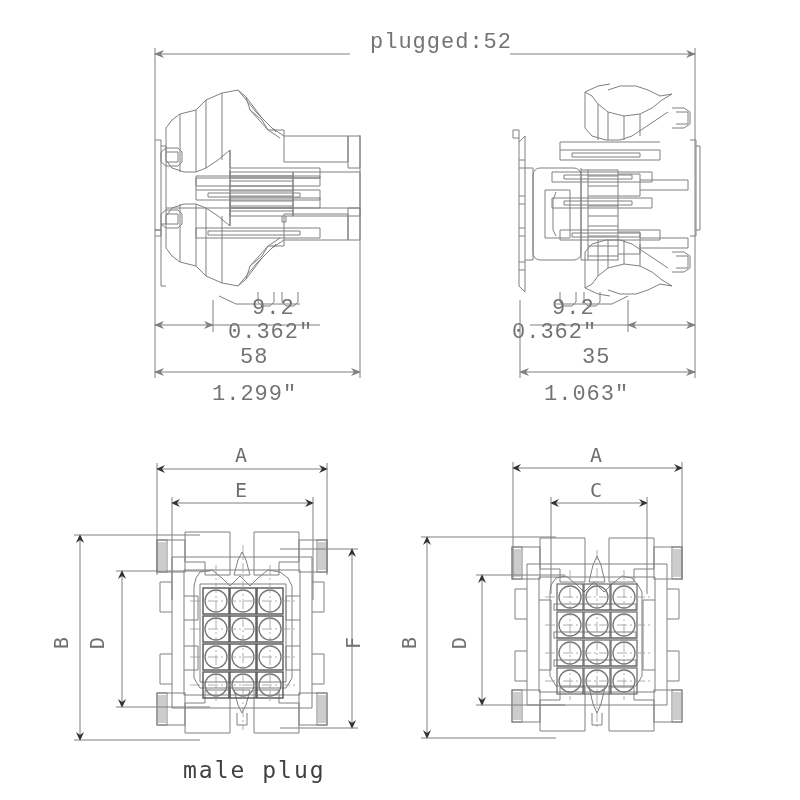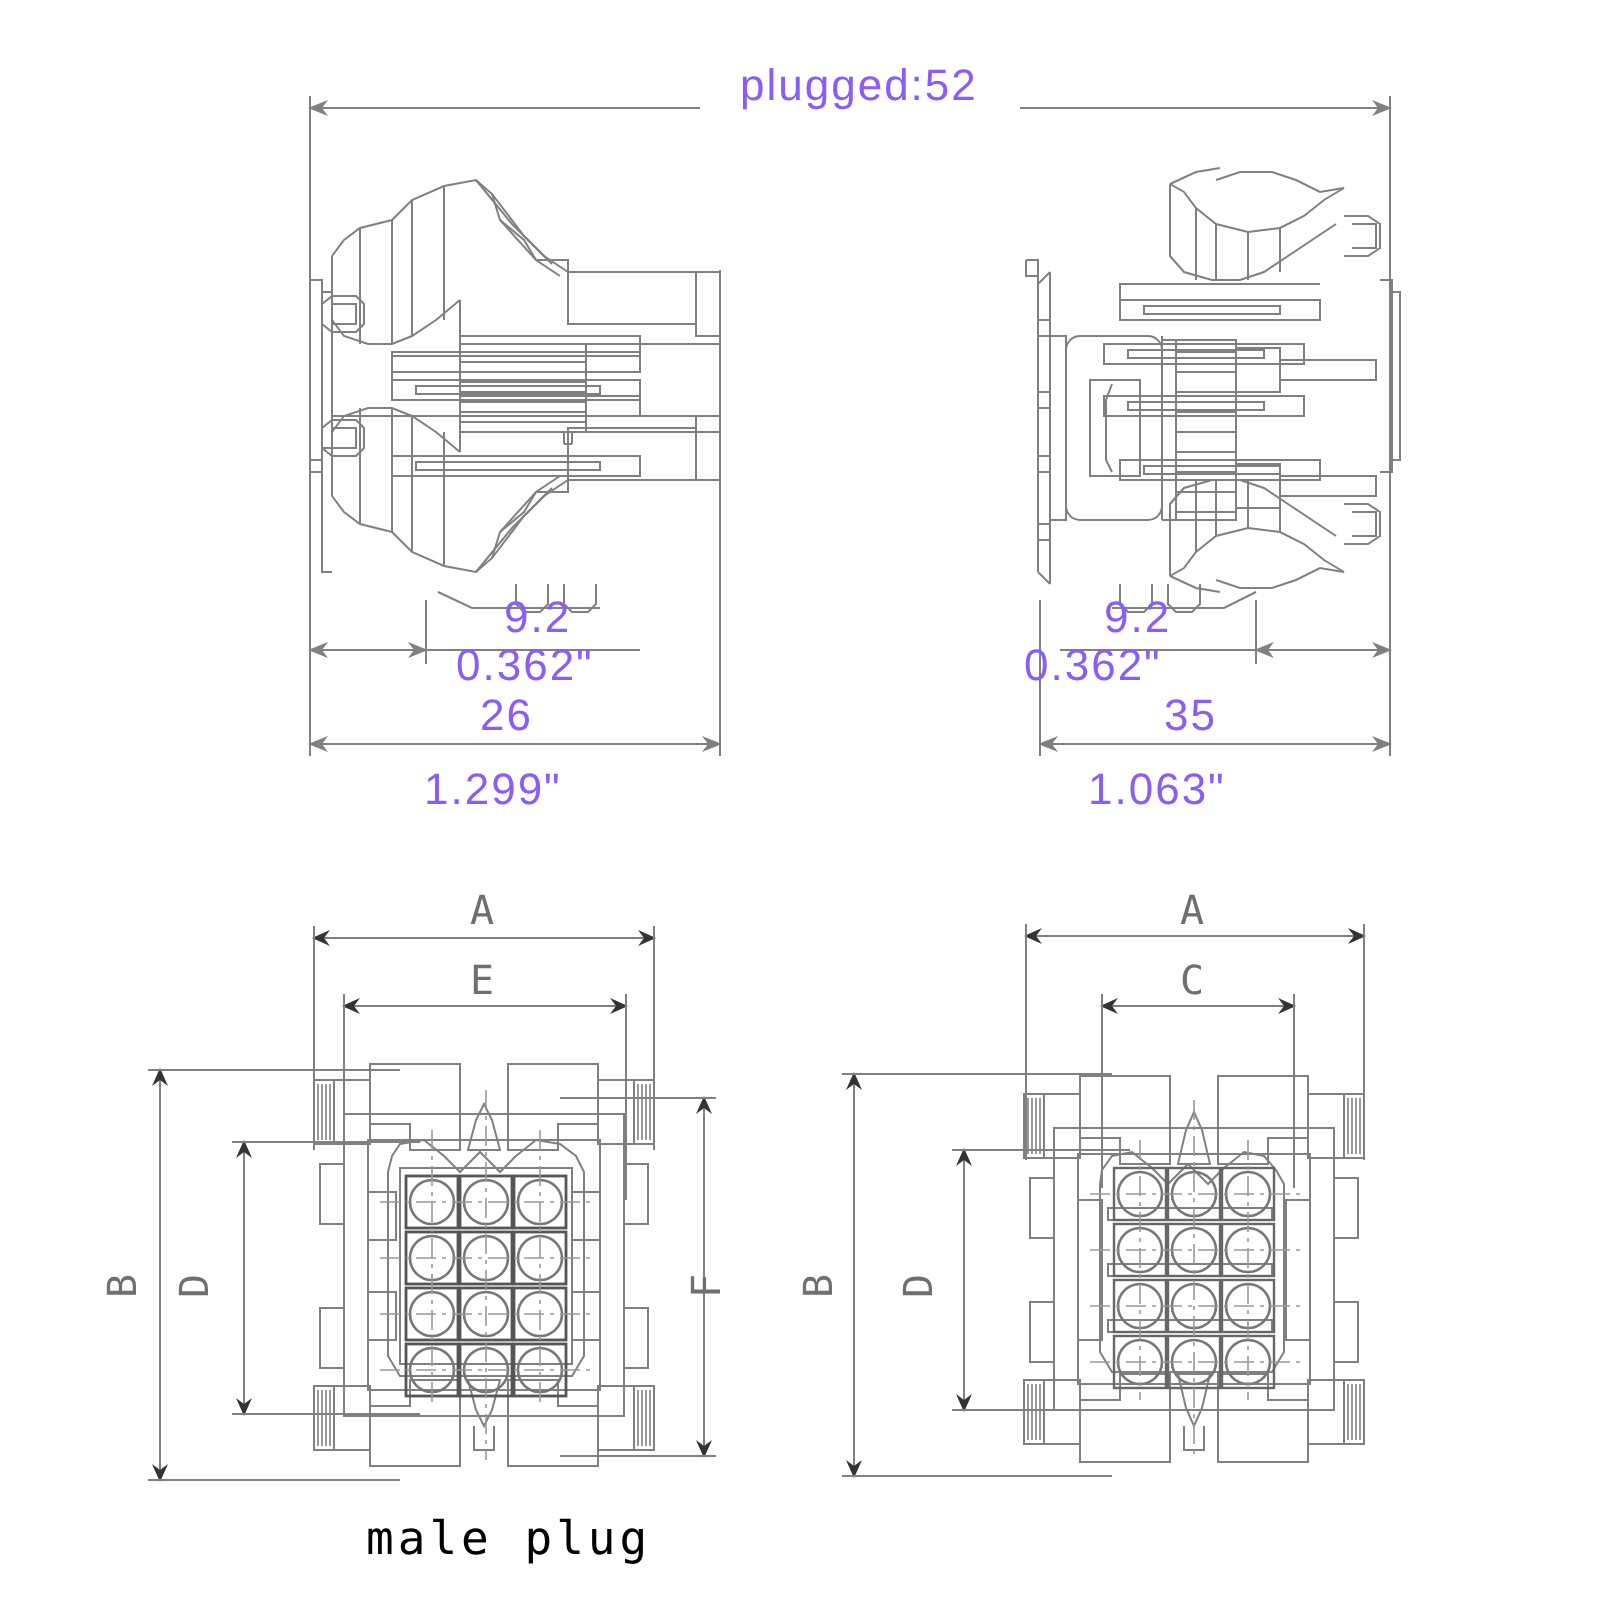--- a/index.html
+++ b/index.html
@@ -15,40 +15,40 @@
     font-family: "DejaVu Sans Mono", monospace;
     overflow: hidden;
   }
   #sheet svg {
     position: absolute;
     left: 0;
     top: 0;
   }
   .dimtext {
     position: absolute;
-    color: #8b5cf6;
-    font-family: Liberation Sans, sans-serif;
+    color: #737373;
+    font-family: Liberation Mono, monospace;
     letter-spacing: 1px;
     white-space: nowrap;
   }
   .dimtext.big  { font-size: 22px; }
   .letter {
     position: absolute;
     color: #6f6f6f;
     font-family: "DejaVu Sans Mono", monospace;
     font-size: 20px;
     white-space: nowrap;
   }
   .letter.rot {
     transform: rotate(-90deg);
     transform-origin: 50% 50%;
   }
   .caption {
     position: absolute;
-    color: #000000;
+    color: #404040;
     font-family: "DejaVu Sans Mono", monospace;
     font-size: 23px;
     letter-spacing: 2px;
     white-space: nowrap;
   }
 </style>
 </head>
 <body>
 
 <div id="sheet">
@@ -520,21 +520,21 @@
       <line x1="482" y1="575" x2="482" y2="705" stroke="#808080" stroke-width="1" marker-start="url(#arBS)" marker-end="url(#arB)"></line>
       <line x1="476" y1="575" x2="565" y2="575" stroke="#808080" stroke-width="1"></line>
       <line x1="476" y1="705" x2="565" y2="705" stroke="#808080" stroke-width="1"></line>
     </g>
   </svg>
 
   <div class="dimtext big" style="left:370px; top:30px;">plugged:52</div>
 
   <div class="dimtext big" style="left:252px; top:296px;">9.2</div>
   <div class="dimtext big" style="left:228px; top:320px;">0.362"</div>
-  <div class="dimtext big" style="left:240px; top:345px;">26</div>
+  <div class="dimtext big" style="left:240px; top:345px;">58</div>
   <div class="dimtext big" style="left:212px; top:382px;">1.299"</div>
 
   <div class="dimtext big" style="left:552px; top:296px;">9.2</div>
   <div class="dimtext big" style="left:512px; top:320px;">0.362"</div>
   <div class="dimtext big" style="left:582px; top:345px;">35</div>
   <div class="dimtext big" style="left:544px; top:382px;">1.063"</div>
 
   <div class="letter" style="left:235px; top:443px;">A</div>
   <div class="letter" style="left:235px; top:478px;">E</div>
   <div class="letter rot" style="left:52px; top:628px; width:18px;">B</div>

